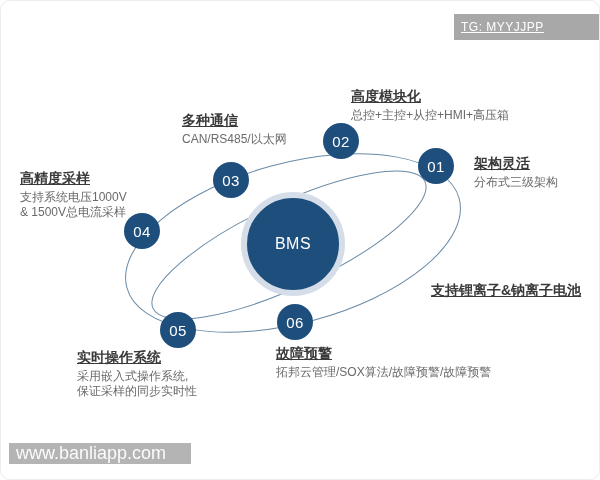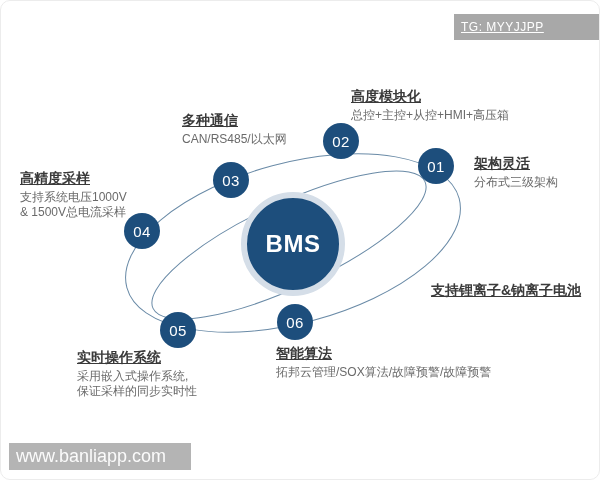--- a/index.html
+++ b/index.html
@@ -30,22 +30,22 @@
 
   .bms {
     position: absolute;
     left: 240px; top: 191px;
     width: 104px; height: 104px;
     border-radius: 50%;
     background: var(--node-blue);
     border: 6px solid var(--halo);
     display: flex; align-items: center; justify-content: center;
     color: #ffffff;
-    font-weight: bold;
-    font-size: 24px;
+    font-weight: normal;
+    font-size: 16px;
     letter-spacing: 0.5px;
   }
 
   .node {
     position: absolute;
     width: 36px; height: 36px;
     border-radius: 50%;
     background: var(--node-blue);
     color: #ffffff;
     font-size: 15px;
@@ -90,21 +90,21 @@
     color: #ffffff;
     font-size: 12px;
     display: flex; align-items: center;
     padding-left: 7px;
     letter-spacing: 0.5px;
     text-decoration: underline;
   }
   .site-badge {
     position: absolute;
     left: 8px; top: 442px;
-    width: 182px; height: 27px;
+    width: 182px; height: 21px;
     background: var(--watermark-gray);
     color: #fbfbfb;
     font-size: 18px;
     display: flex; align-items: center;
     padding-left: 7px;
   }
 </style>
 </head>
 <body>
 
@@ -159,21 +159,21 @@
     <div class="sub">&amp; 1500V总电流采样</div>
   </div>
 
   <div class="label label-05">
     <div class="title">实时操作系统</div>
     <div class="sub">采用嵌入式操作系统,</div>
     <div class="sub">保证采样的同步实时性</div>
   </div>
 
   <div class="label label-06">
-    <div class="title">智能算法</div>
+    <div class="title">故障预警</div>
     <div class="sub">拓邦云管理/SOX算法/故障预警/故障预警</div>
   </div>
 
   <div class="label label-07">
     <div class="title">支持锂离子&amp;钠离子电池</div>
   </div>
 
   <div class="tg-badge">
     <span>TG: MYYJJPP</span>
   </div>

